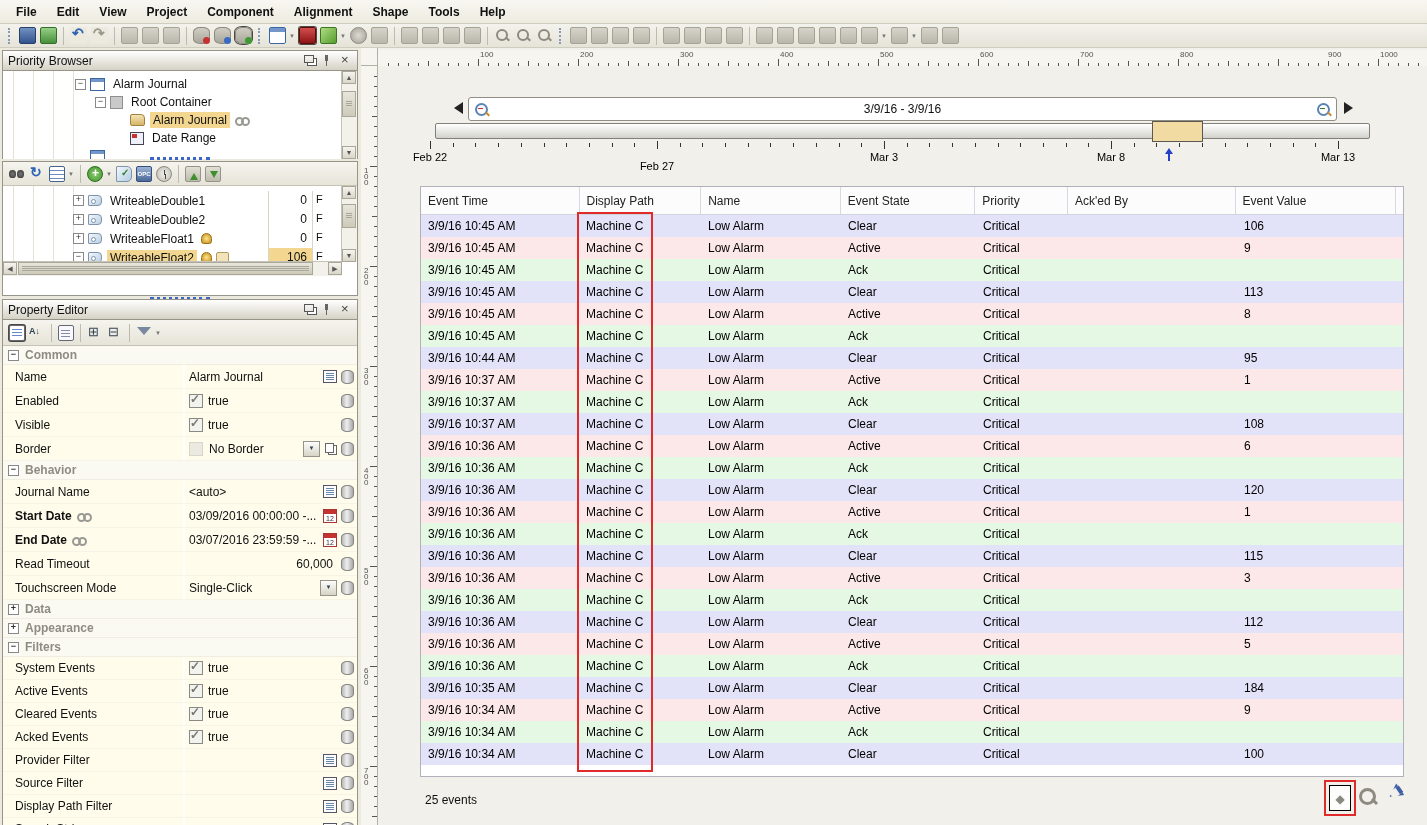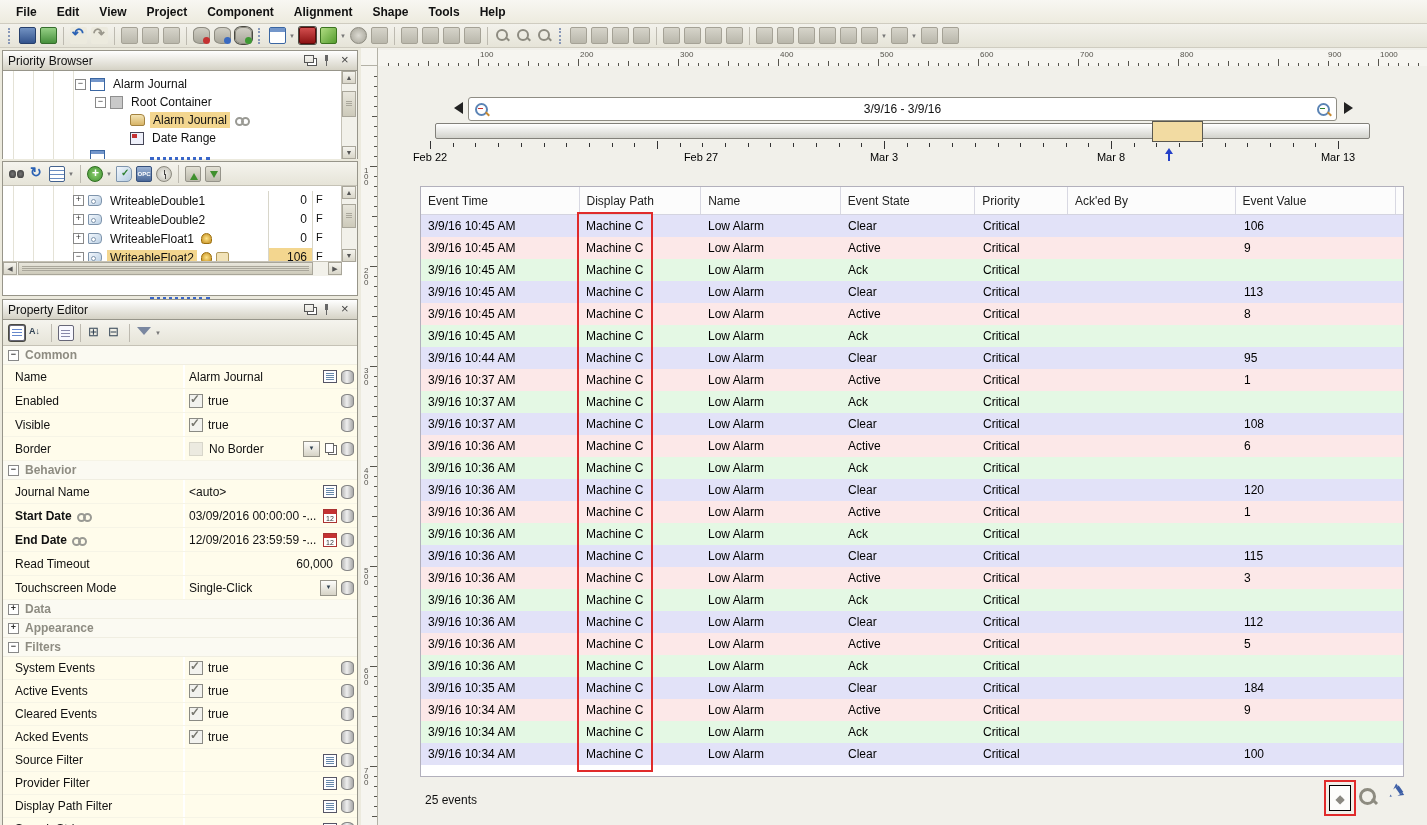--- a/index.html
+++ b/index.html
@@ -462,21 +462,21 @@
           <div class="pi pi-cal"></div>
           <div class="pi pi-bind"></div>
         </div>
       </div>
       <div class="prop-row" style="height: 23px;">
         <div class="prop-label">
           <span style="font-weight: bold;">End Date</span>
           <div class="i-link"></div>
         </div>
         <div class="prop-value">
-          <span>12/09/2016 23:59:59 -...</span>
+          <span>03/07/2016 23:59:59 -...</span>
         </div>
         <div class="prop-icons">
           <div class="pi pi-cal"></div>
           <div class="pi pi-bind"></div>
         </div>
       </div>
       <div class="prop-row" style="height: 23px;">
         <div class="prop-label">
           <span>Read Timeout</span>
         </div>
@@ -554,33 +554,33 @@
         <div class="prop-value">
           <div class="checkbox"></div>
           <span>true</span>
         </div>
         <div class="prop-icons">
           <div class="pi pi-bind"></div>
         </div>
       </div>
       <div class="prop-row" style="height: 22px;">
         <div class="prop-label">
+          <span>Provider Filter</span>
+        </div>
+        <div class="prop-value">
+          <span></span>
+        </div>
+        <div class="prop-icons">
+          <div class="pi pi-edit"></div>
+          <div class="pi pi-bind"></div>
+        </div>
+      </div>
+      <div class="prop-row" style="height: 22px;">
+        <div class="prop-label">
           <span>Source Filter</span>
-        </div>
-        <div class="prop-value">
-          <span></span>
-        </div>
-        <div class="prop-icons">
-          <div class="pi pi-edit"></div>
-          <div class="pi pi-bind"></div>
-        </div>
-      </div>
-      <div class="prop-row" style="height: 22px;">
-        <div class="prop-label">
-          <span>Provider Filter</span>
         </div>
         <div class="prop-value">
           <span></span>
         </div>
         <div class="prop-icons">
           <div class="pi pi-edit"></div>
           <div class="pi pi-bind"></div>
         </div>
       </div>
       <div class="prop-row" style="height: 22px;">
@@ -872,21 +872,21 @@
       <div class="tl-tick" style="left: 778px; top: 77px; height: 4px;"></div>
       <div class="tl-tick" style="left: 801px; top: 77px; height: 4px;"></div>
       <div class="tl-tick" style="left: 824px; top: 77px; height: 4px;"></div>
       <div class="tl-tick" style="left: 847px; top: 77px; height: 4px;"></div>
       <div class="tl-tick" style="left: 869px; top: 77px; height: 4px;"></div>
       <div class="tl-tick" style="left: 892px; top: 77px; height: 4px;"></div>
       <div class="tl-tick" style="left: 915px; top: 77px; height: 4px;"></div>
       <div class="tl-tick" style="left: 937px; top: 77px; height: 4px;"></div>
       <div class="tl-tick" style="left: 960px; top: 75px; height: 8px;"></div>
       <div class="tl-lab" style="left: 52px; top: 85px;">Feb 22</div>
-      <div class="tl-lab" style="left: 279px; top: 85px; margin-left: 44px;">Feb 27</div>
+      <div class="tl-lab" style="left: 279px; top: 94px;">Feb 27</div>
       <div class="tl-lab" style="left: 506px; top: 85px;">Mar 3</div>
       <div class="tl-lab" style="left: 733px; top: 85px;">Mar 8</div>
       <div class="tl-lab" style="left: 960px; top: 85px;">Mar 13</div>
       <div class="aj-table" style="left: 42px; top: 120px; width: 984px; height: 591px;">
         <div class="aj-header">
           <div class="aj-hcell" style="width: 158px;">Event Time</div>
           <div class="aj-hcell" style="width: 122px;">Display Path</div>
           <div class="aj-hcell" style="width: 140px;">Name</div>
           <div class="aj-hcell" style="width: 135px;">Event State</div>
           <div class="aj-hcell" style="width: 93px;">Priority</div>

